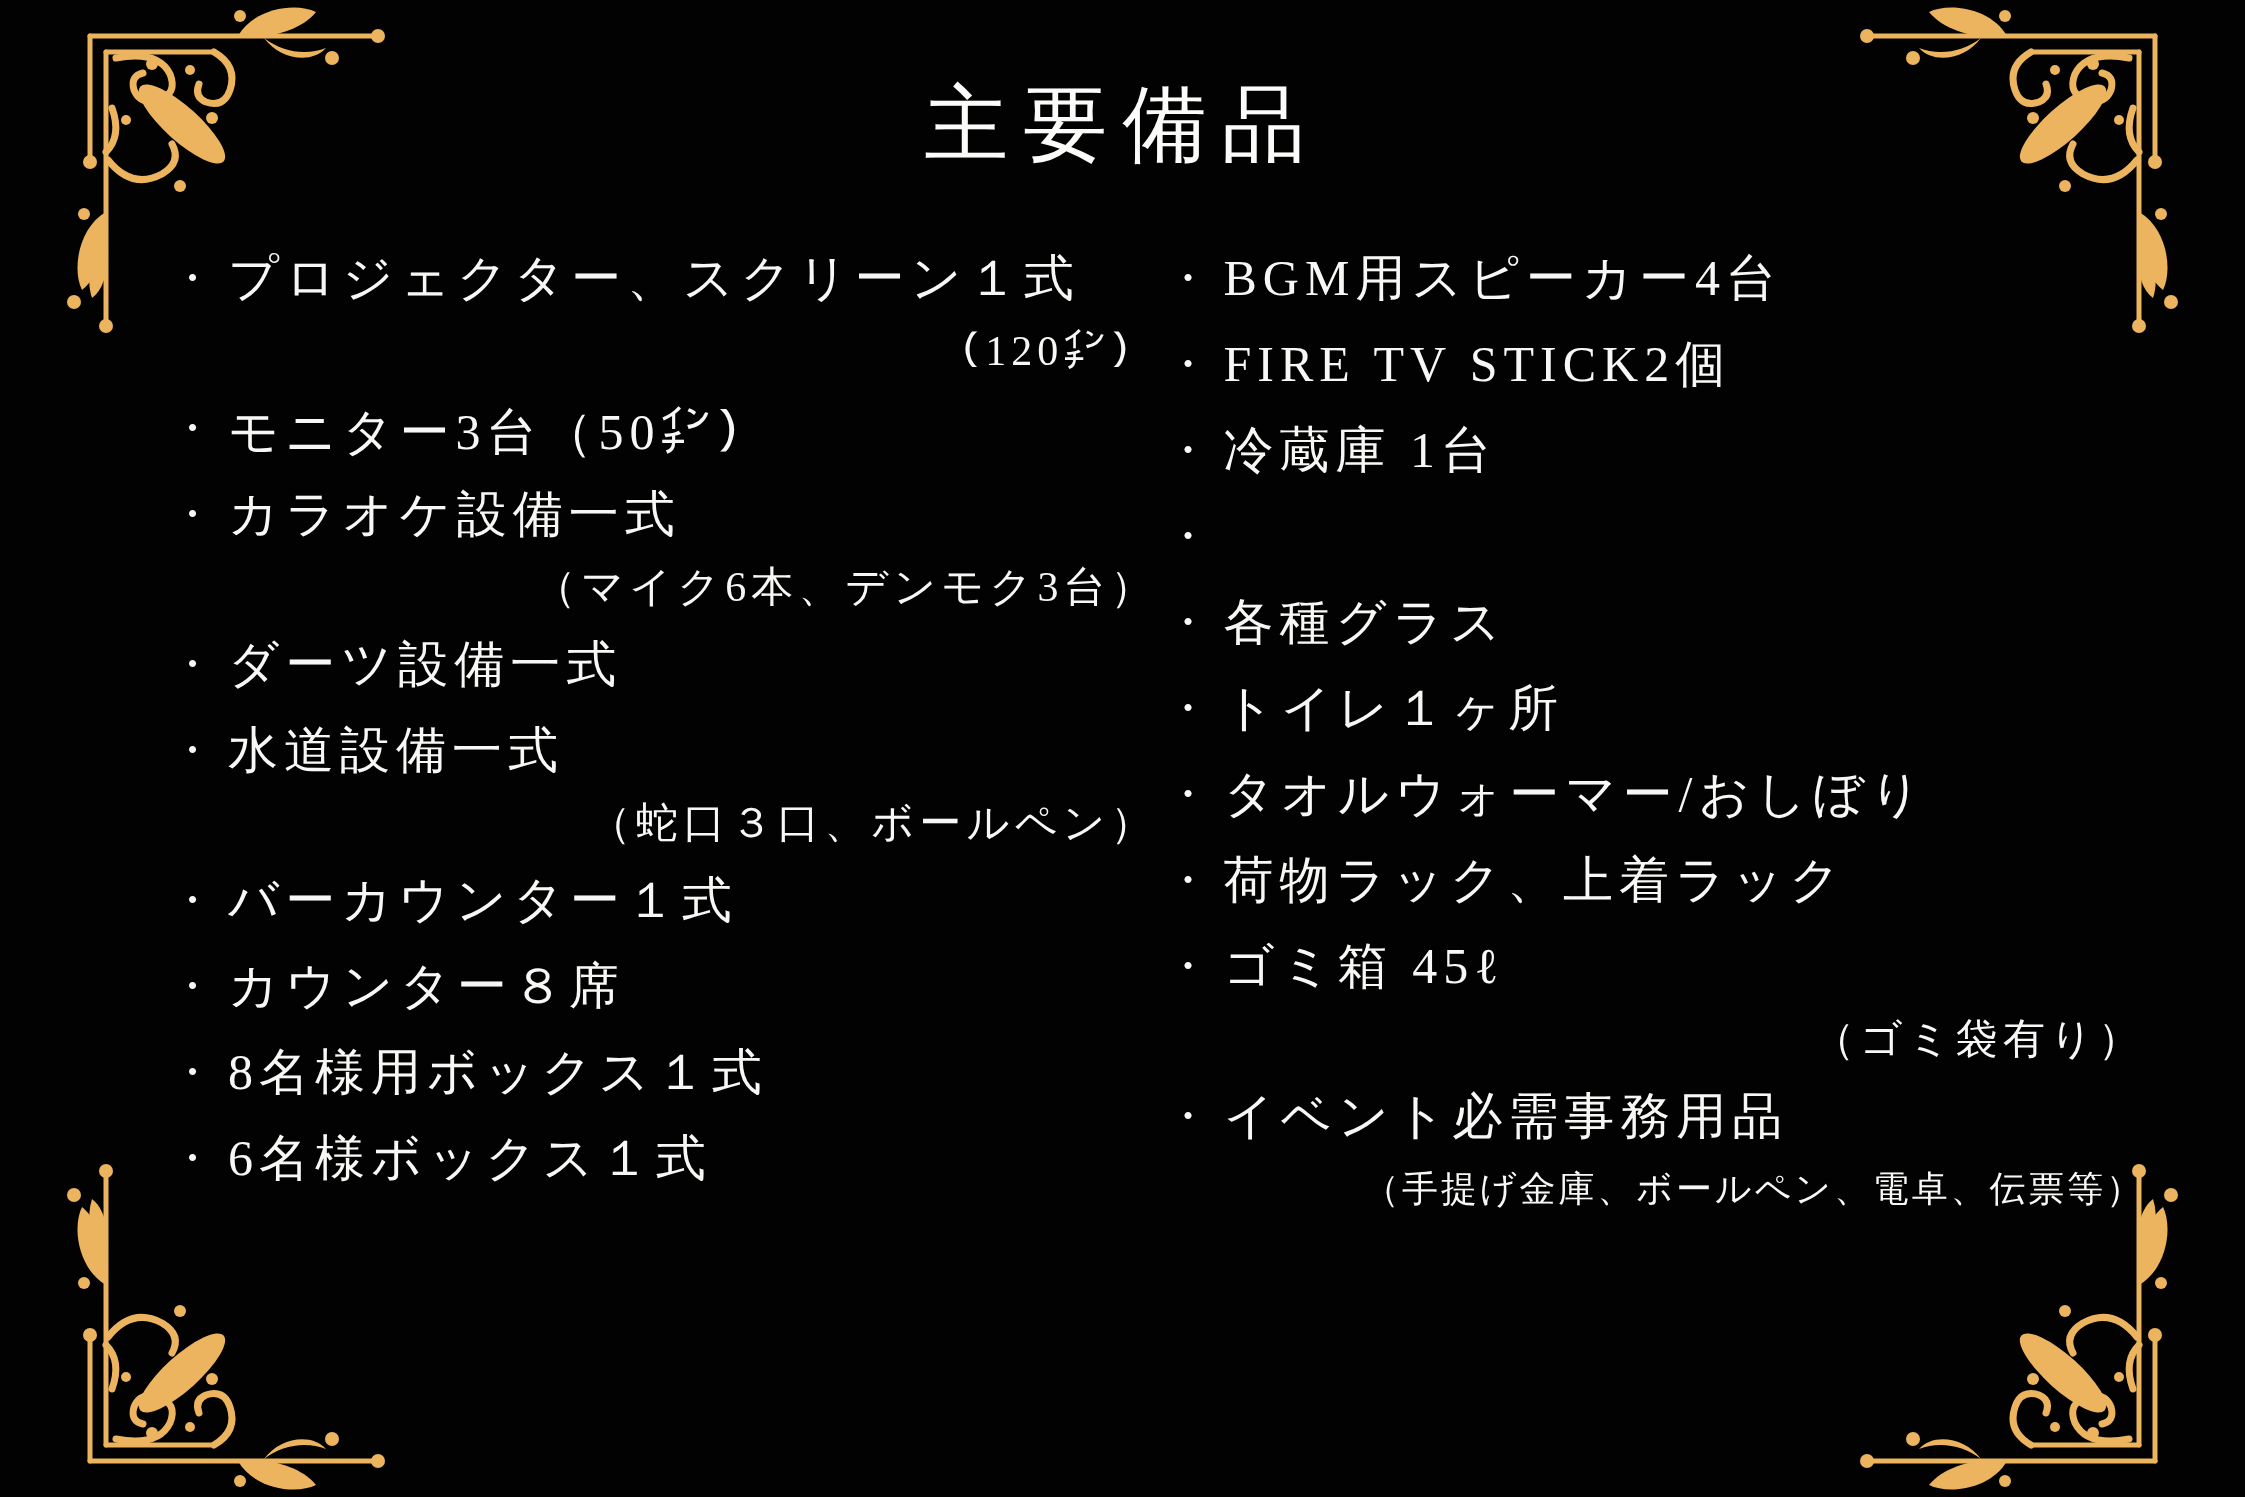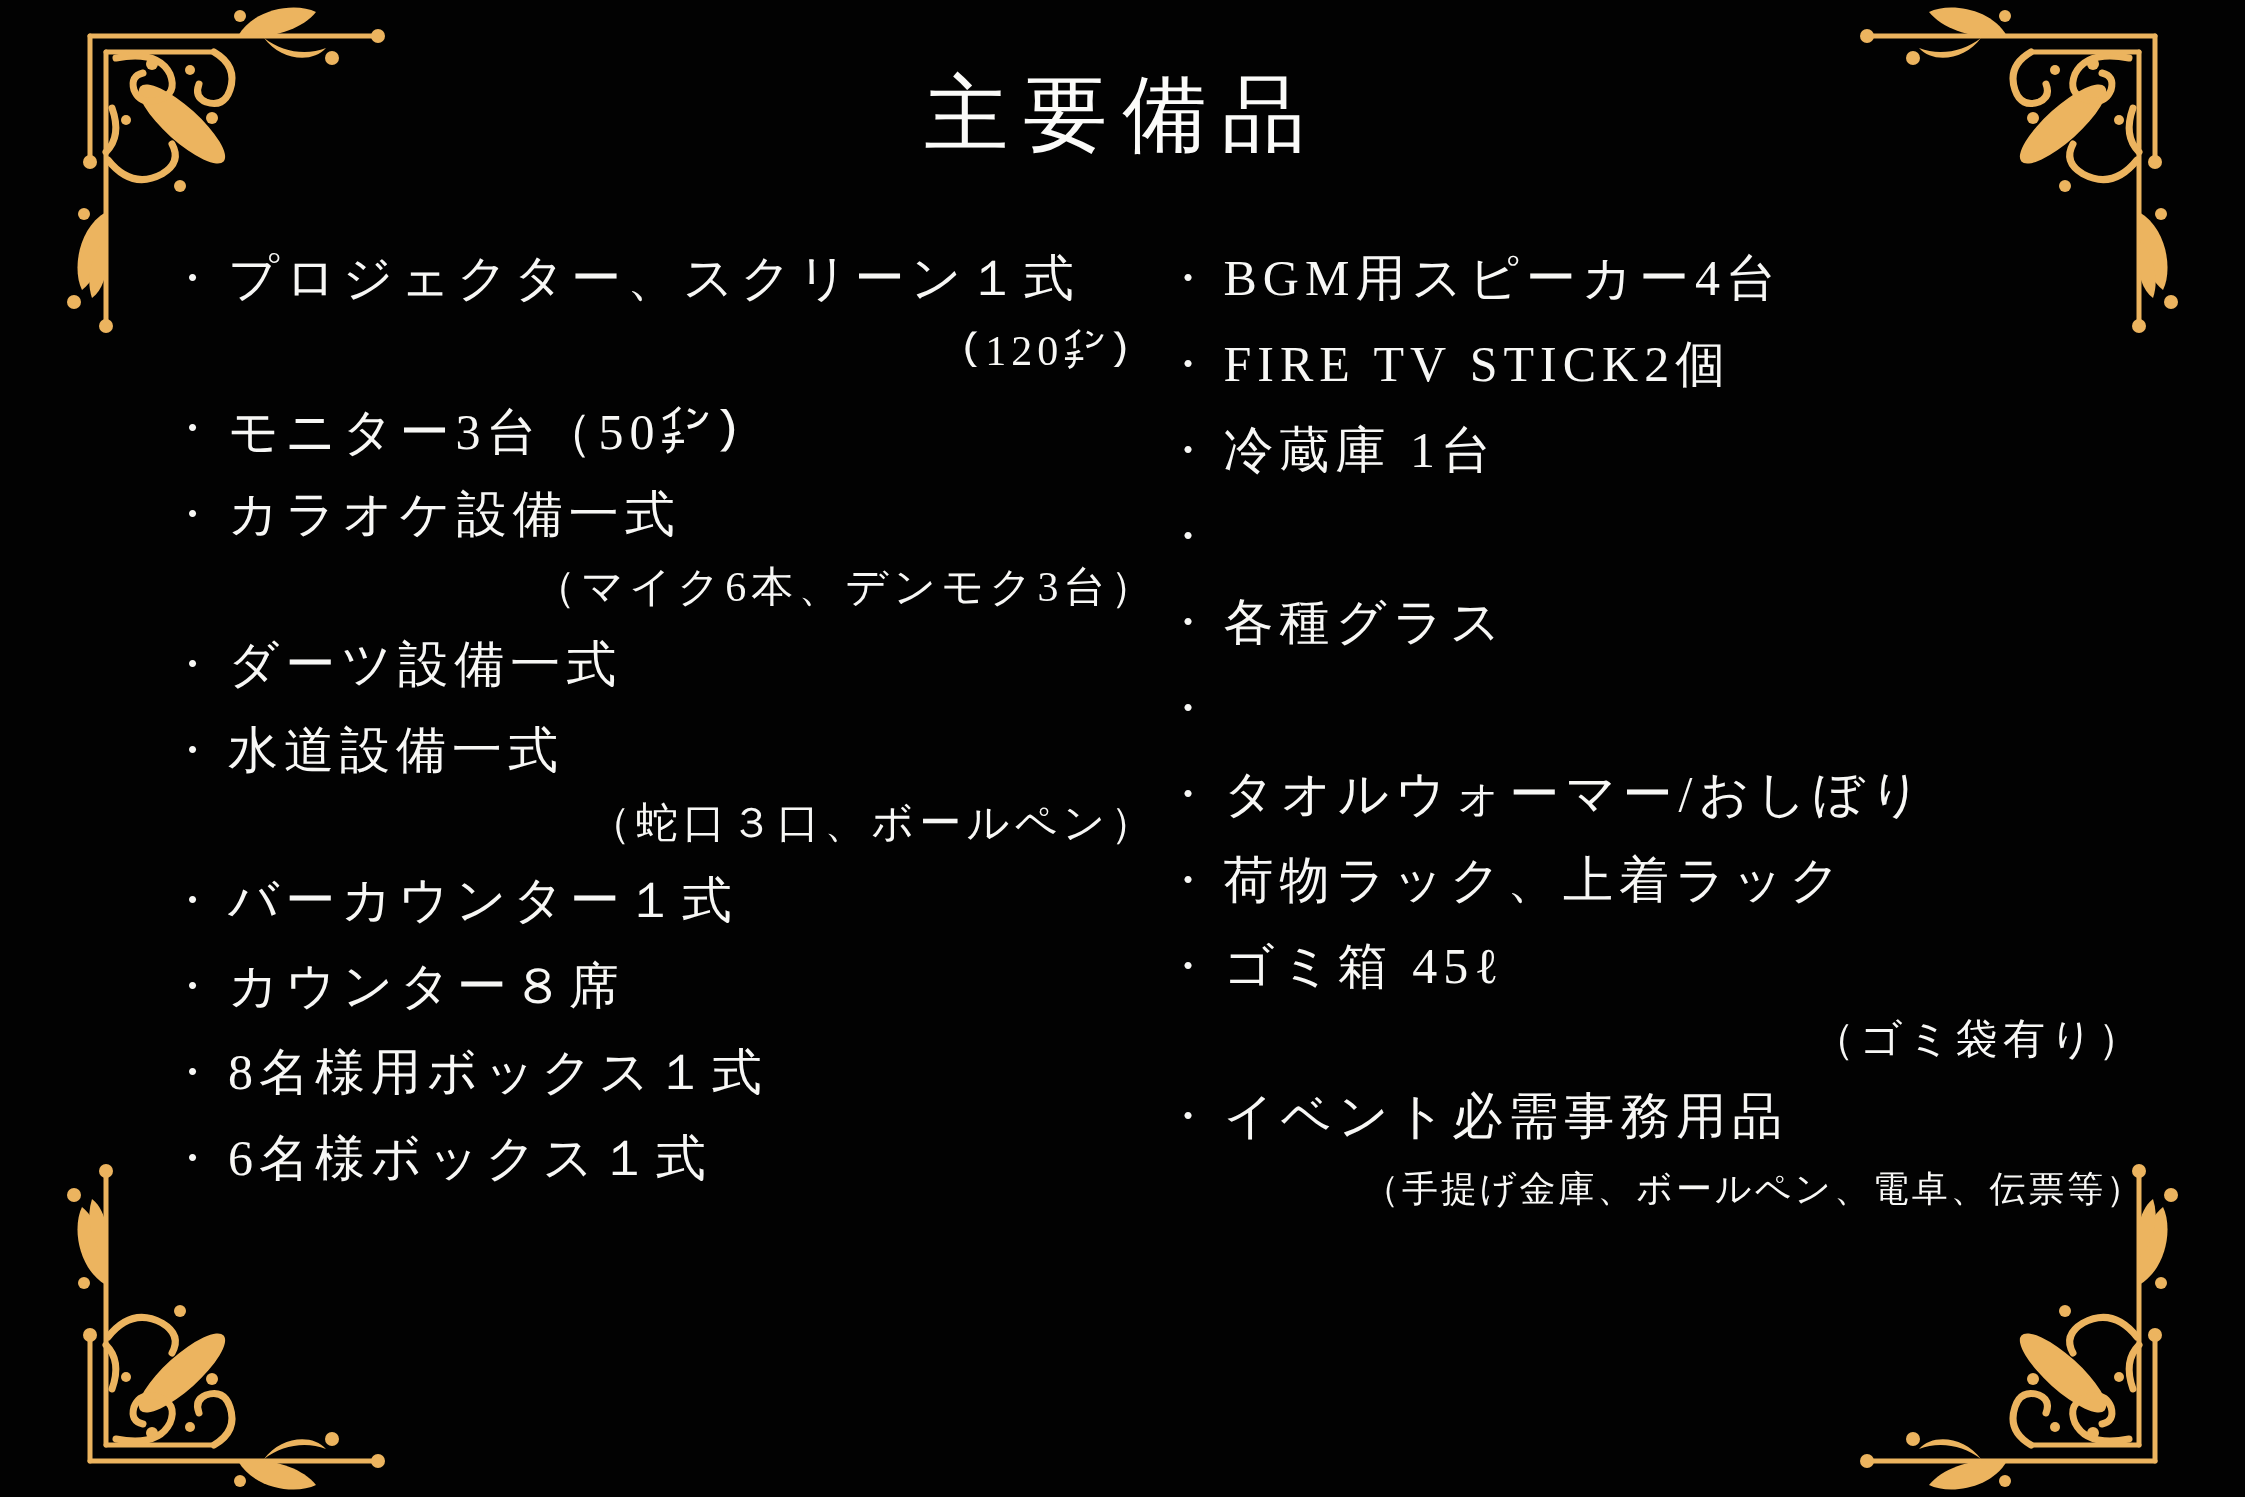--- a/index.html
+++ b/index.html
@@ -9,21 +9,21 @@
     height: 1497px;
     background: #020202;
     overflow: hidden;
     font-family: "Liberation Serif", "DejaVu Serif", serif;
     color: #f7f7f5;
   }
 
   
   .title {
     position: absolute;
-    top: 58px;
+    top: 68px;
     left: 0;
     width: 100%;
     text-align: center;
     font-size: 84px;
     letter-spacing: 0.18em;
     font-weight: 500;
     color: #fbfbf9;
   }
 
   
@@ -142,20 +142,21 @@
         </div>
         <div class="item">
           <span class="bullet">・</span>
         </div>
         <div class="item">
           <span class="bullet">・</span>
           <span>各種グラス</span>
         </div>
         <div class="item">
           <span class="bullet">・</span>
+          <span>トイレ１ヶ所</span>
         </div>
         <div class="item">
           <span class="bullet">・</span>
           <span>タオルウォーマー/おしぼり</span>
         </div>
         <div class="item">
           <span class="bullet">・</span>
           <span>荷物ラック、上着ラック</span>
         </div>
         <div class="item">

